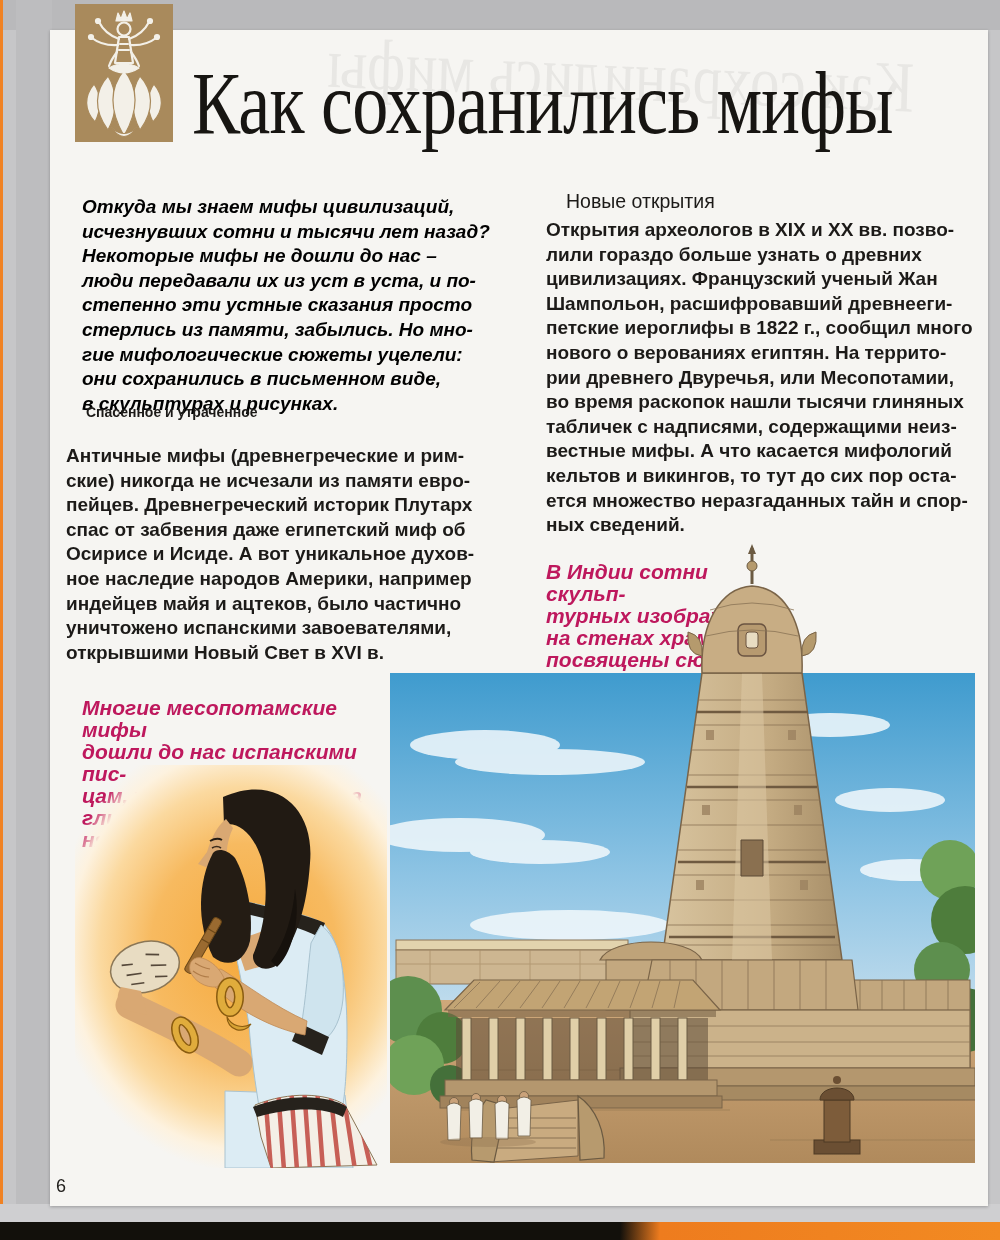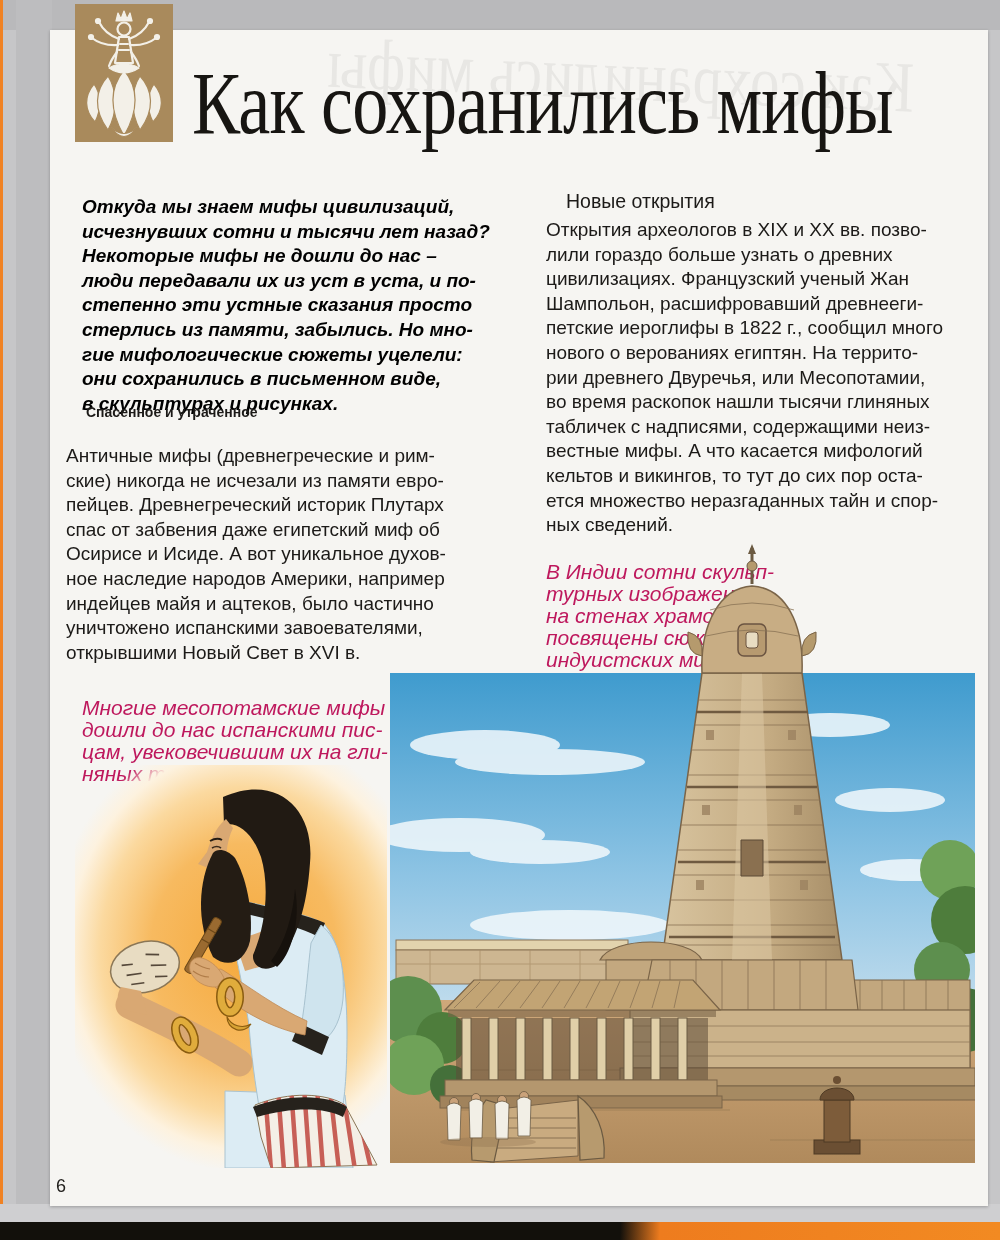--- a/index.html
+++ b/index.html
@@ -23,21 +23,21 @@
   .emblem{left:25px;top:-26px;width:98px;height:138px;}
   .emblem svg{position:static;display:block;}
 
   .ghost-title{left:300px;top:6px;width:620px;font-family:"Liberation Serif",serif;
      font-size:72px;color:rgba(40,40,40,.065);white-space:nowrap;
      transform:scaleX(-0.82) rotate(-2deg);transform-origin:center;}
   .title{left:142px;top:28px;width:820px;font-family:"Liberation Serif",serif;
      font-weight:400;font-size:88px;line-height:1.05;color:#171512;margin:0;
      letter-spacing:-1px;transform:scaleX(.82);transform-origin:left top;white-space:nowrap;}
 
-  .txt{white-space:pre-line;font-size:19px;line-height:24.6px;}
+  .txt{white-space:pre-line;font-size:19px;line-height:24.6px;font-weight:bold;}
   .intro{left:32px;top:146px;width:455px;font-weight:bold;font-style:italic;color:#000000;}
   .h-left{left:32px;top:370px;width:440px;font-size:14px;font-weight:bold;margin:4px;}
   .b-left{left:16px;top:395px;width:455px;}
   .h-right{left:500px;top:144px;width:440px;font-size:19.5px;font-weight:normal;margin:16px;}
   .b-right{left:496px;top:169px;width:450px;}
   .caption{font-style:italic;font-size:21px;line-height:22px;color:#be185d;}
   .cap-meso{left:32px;top:646px;width:310px;}
   .cap-india{left:496px;top:510px;width:235px;}
 
   .page-number{left:6px;top:1146px;font-size:18px;color:#23211e;}

